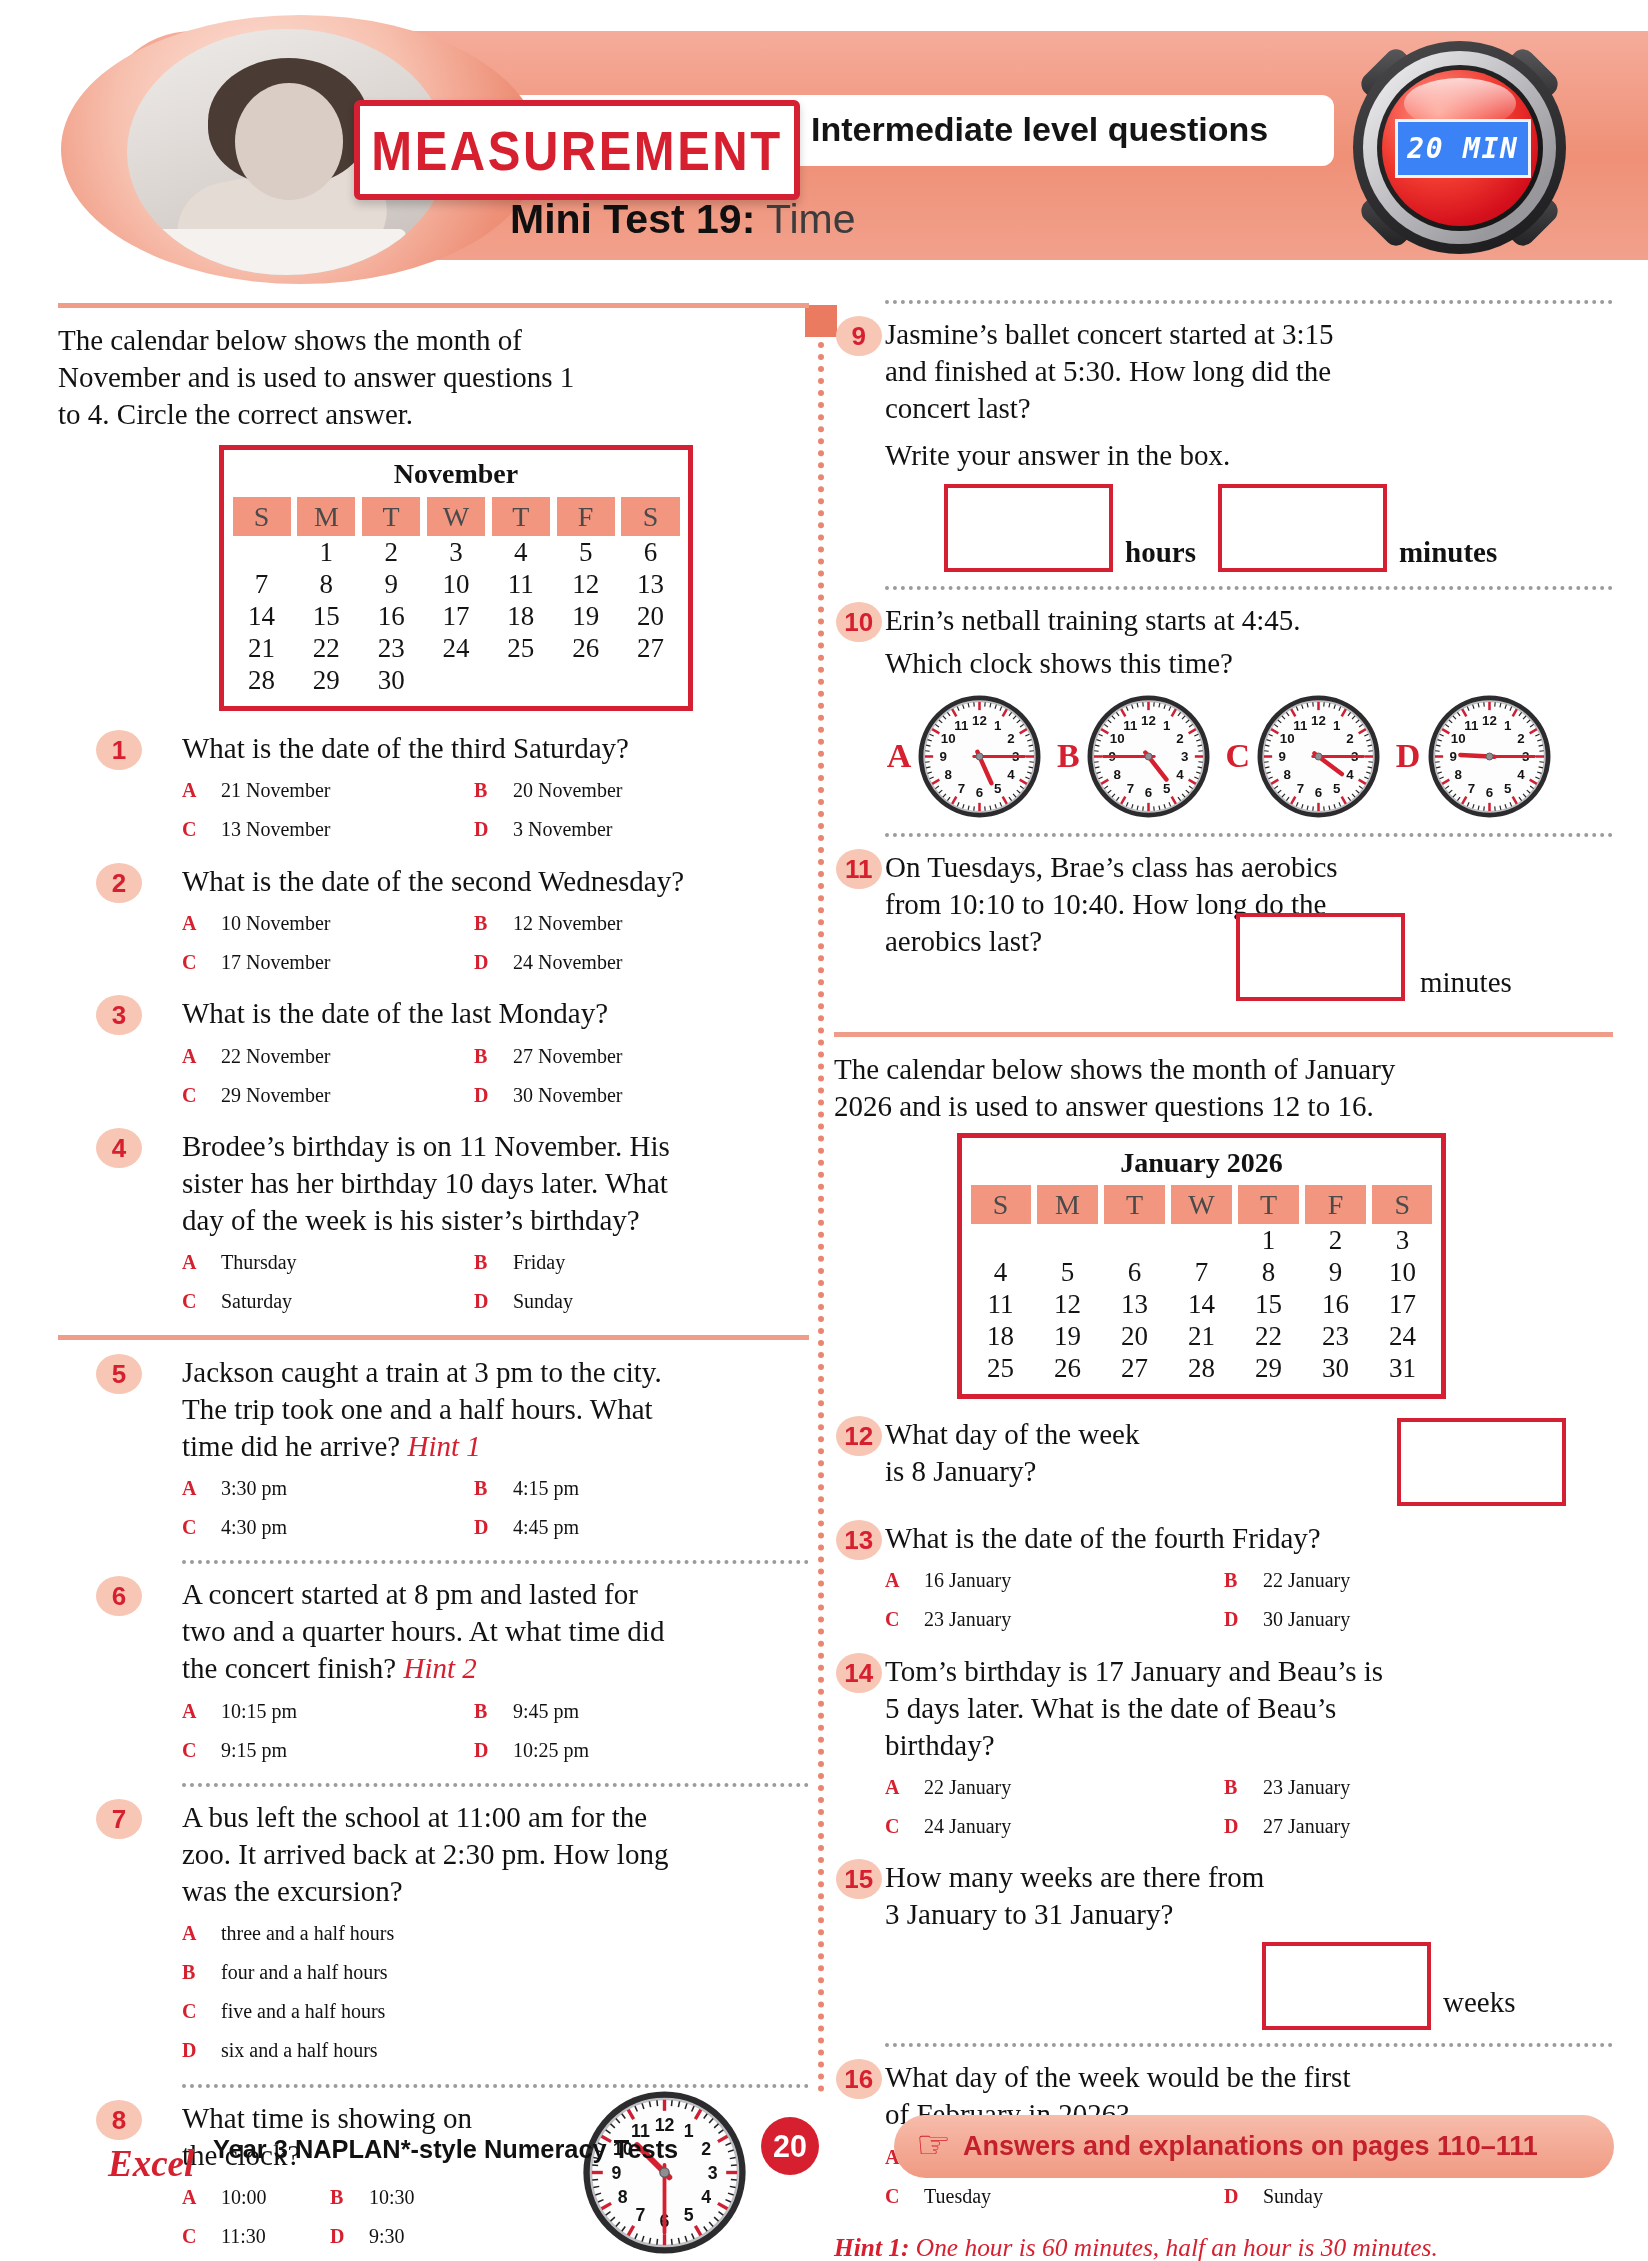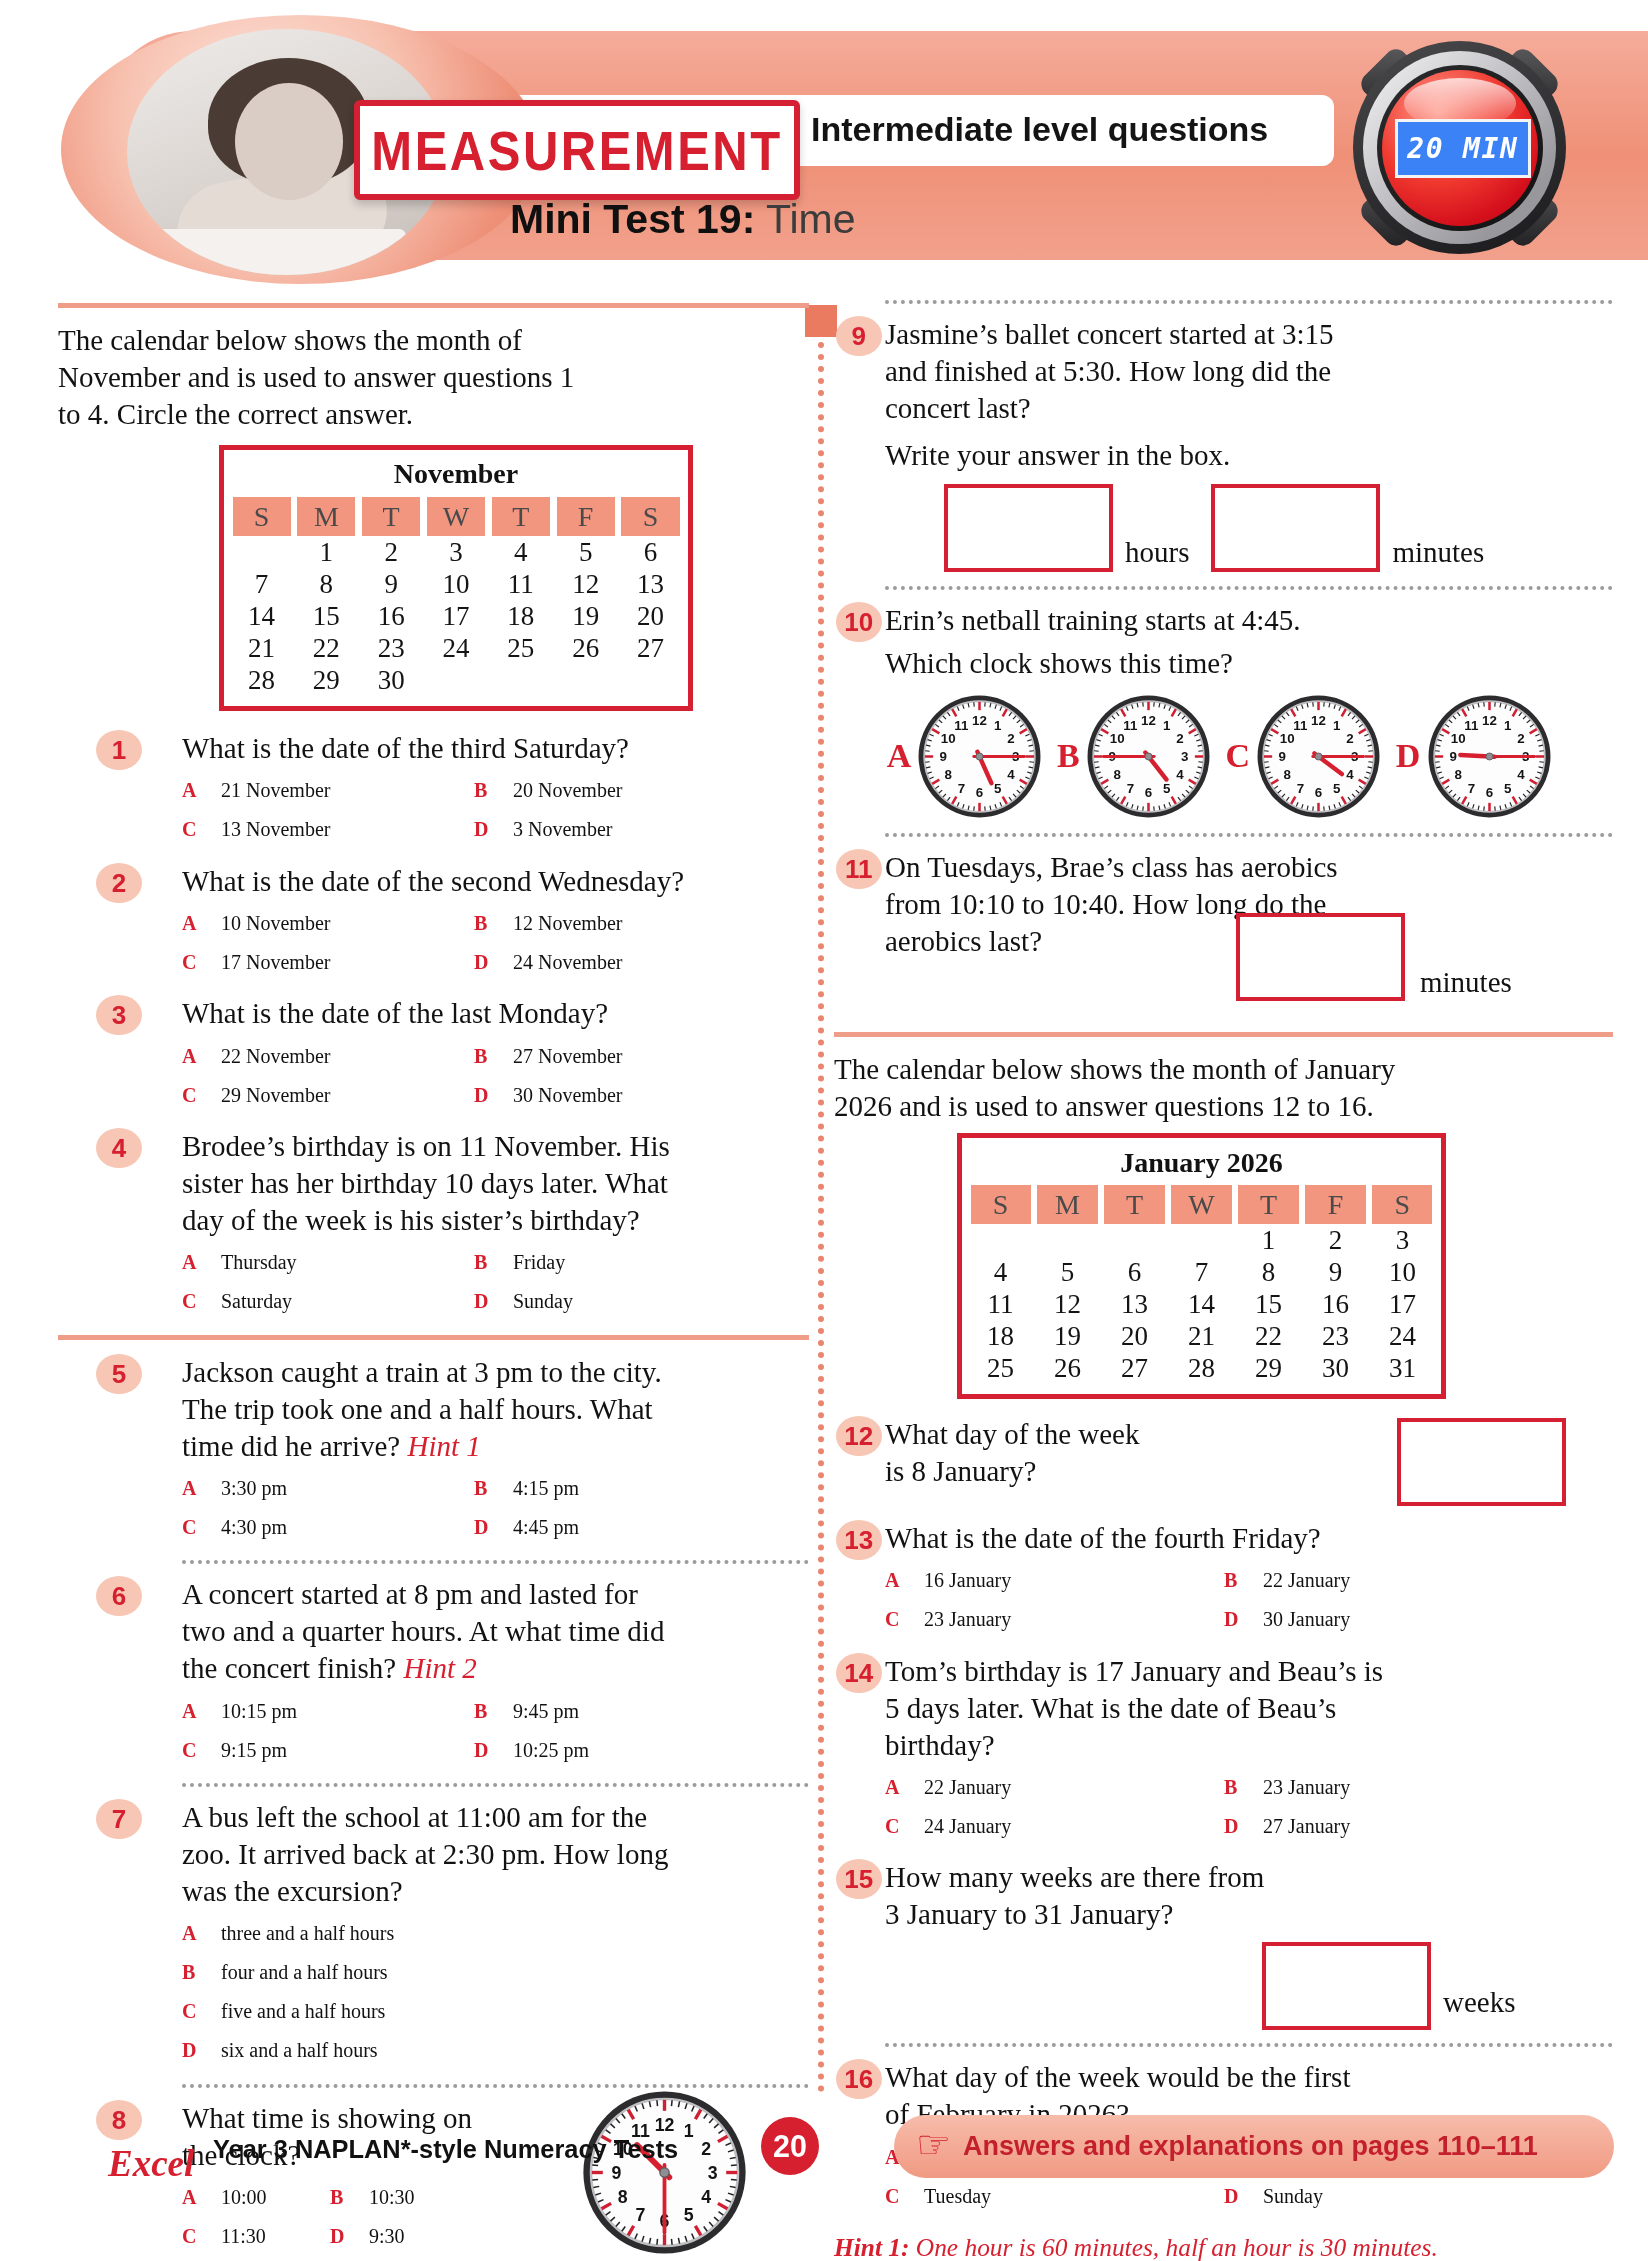--- a/index.html
+++ b/index.html
@@ -88,21 +88,21 @@
   .hintref{color:#d6202f;font-style:italic;}
   .opts{margin-top:4.2px;}
   .optrow{display:grid;grid-template-columns:292px 1fr;height:39px;}
   .col-right .optrow{grid-template-columns:339px 1fr;}
   .optrow.narrow{grid-template-columns:148px 1fr;}
   .opt{font-size:20px;line-height:39px;}
   .opt1col .opt{display:block;height:39px;}
   .olet{color:#d6202f;font-weight:bold;display:inline-block;min-width:39px;}
 
   .abox{width:169px;height:88px;border:4.2px solid #d42032;background:#fff;box-sizing:border-box;}
-  .boxrow{display:flex;align-items:flex-end;margin-top:10.2px;}
+  .boxrow{display:flex;align-items:flex-end;margin-top:10.2px;font-weight:bold;}
   .boxrow .unit{font-size:29px;margin:0 22px 3.4px 12px;}
 
   
   .q8wrap{display:grid;grid-template-columns:398px 191px;}
   .clock-large{width:169px;height:169px;margin-top:-12px;}
   
   .clockrow{display:flex;align-items:center;margin-top:10.2px;}
   .clocklabel{color:#d6202f;font-weight:bold;font-size:34px;margin:0 5.1px 0 1.7px;}
   .clock-small{width:127px;height:127px;margin-right:12px;}
 

